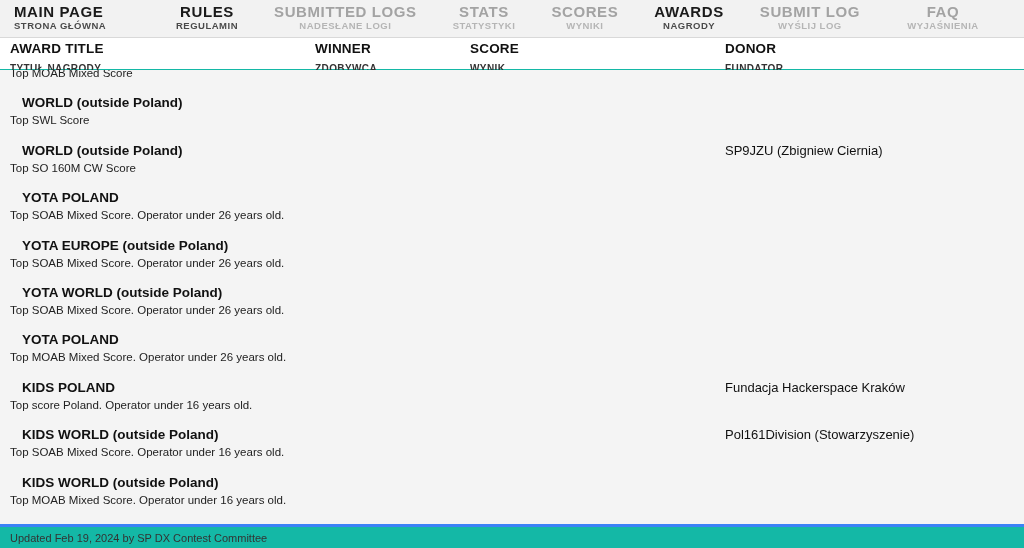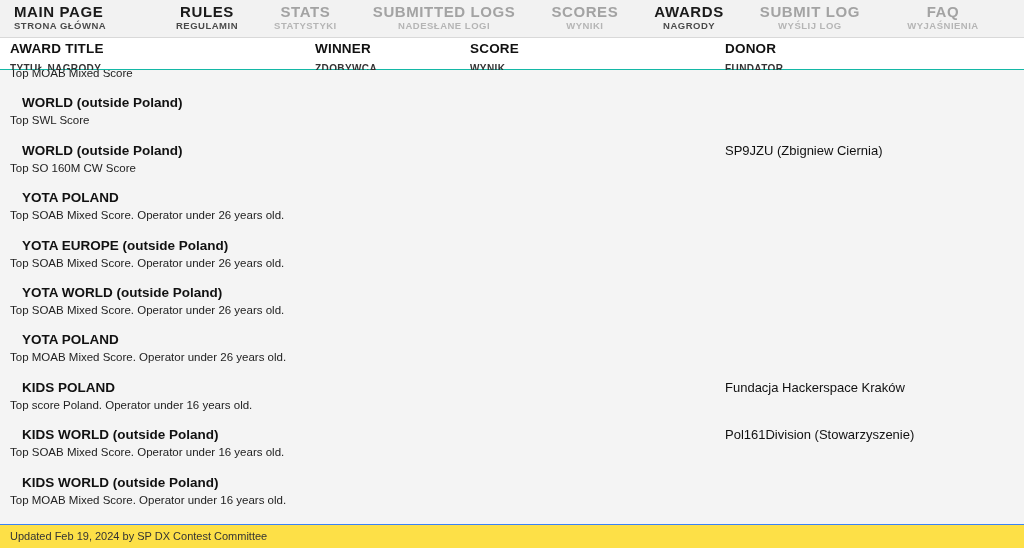--- a/index.html
+++ b/index.html
@@ -149,22 +149,22 @@
     white-space: nowrap;
   }
 
   
   .footer {
     position: absolute;
     left: 0;
     bottom: 0;
     width: 100%;
     height: 24px;
-    background: #fde047;
-    border-top: 1px solid #3b82f6;
+    background: #14b8a6;
+    border-top: 3px solid #3b82f6;
   }
   .footer .updated {
     position: absolute;
     left: 10px;
     top: 5px;
     font-size: 11px;
     color: #333333;
     white-space: nowrap;
   }
 </style>
@@ -176,26 +176,26 @@
   <div class="nav">
     <div class="nav-item n-main active">
       <span class="nav-main">MAIN PAGE</span>
       <span class="nav-sub">STRONA GŁÓWNA</span>
     </div>
     <div class="nav-item active">
       <span class="nav-main">RULES</span>
       <span class="nav-sub">REGULAMIN</span>
     </div>
     <div class="nav-item">
+      <span class="nav-main">SUBMITTED LOGS</span>
+      <span class="nav-sub">NADESŁANE LOGI</span>
+    </div>
+    <div class="nav-item">
       <span class="nav-main">STATS</span>
       <span class="nav-sub">STATYSTYKI</span>
-    </div>
-    <div class="nav-item">
-      <span class="nav-main">SUBMITTED LOGS</span>
-      <span class="nav-sub">NADESŁANE LOGI</span>
     </div>
     <div class="nav-item">
       <span class="nav-main">SCORES</span>
       <span class="nav-sub">WYNIKI</span>
     </div>
     <div class="nav-item active">
       <span class="nav-main">AWARDS</span>
       <span class="nav-sub">NAGRODY</span>
     </div>
     <div class="nav-item">

